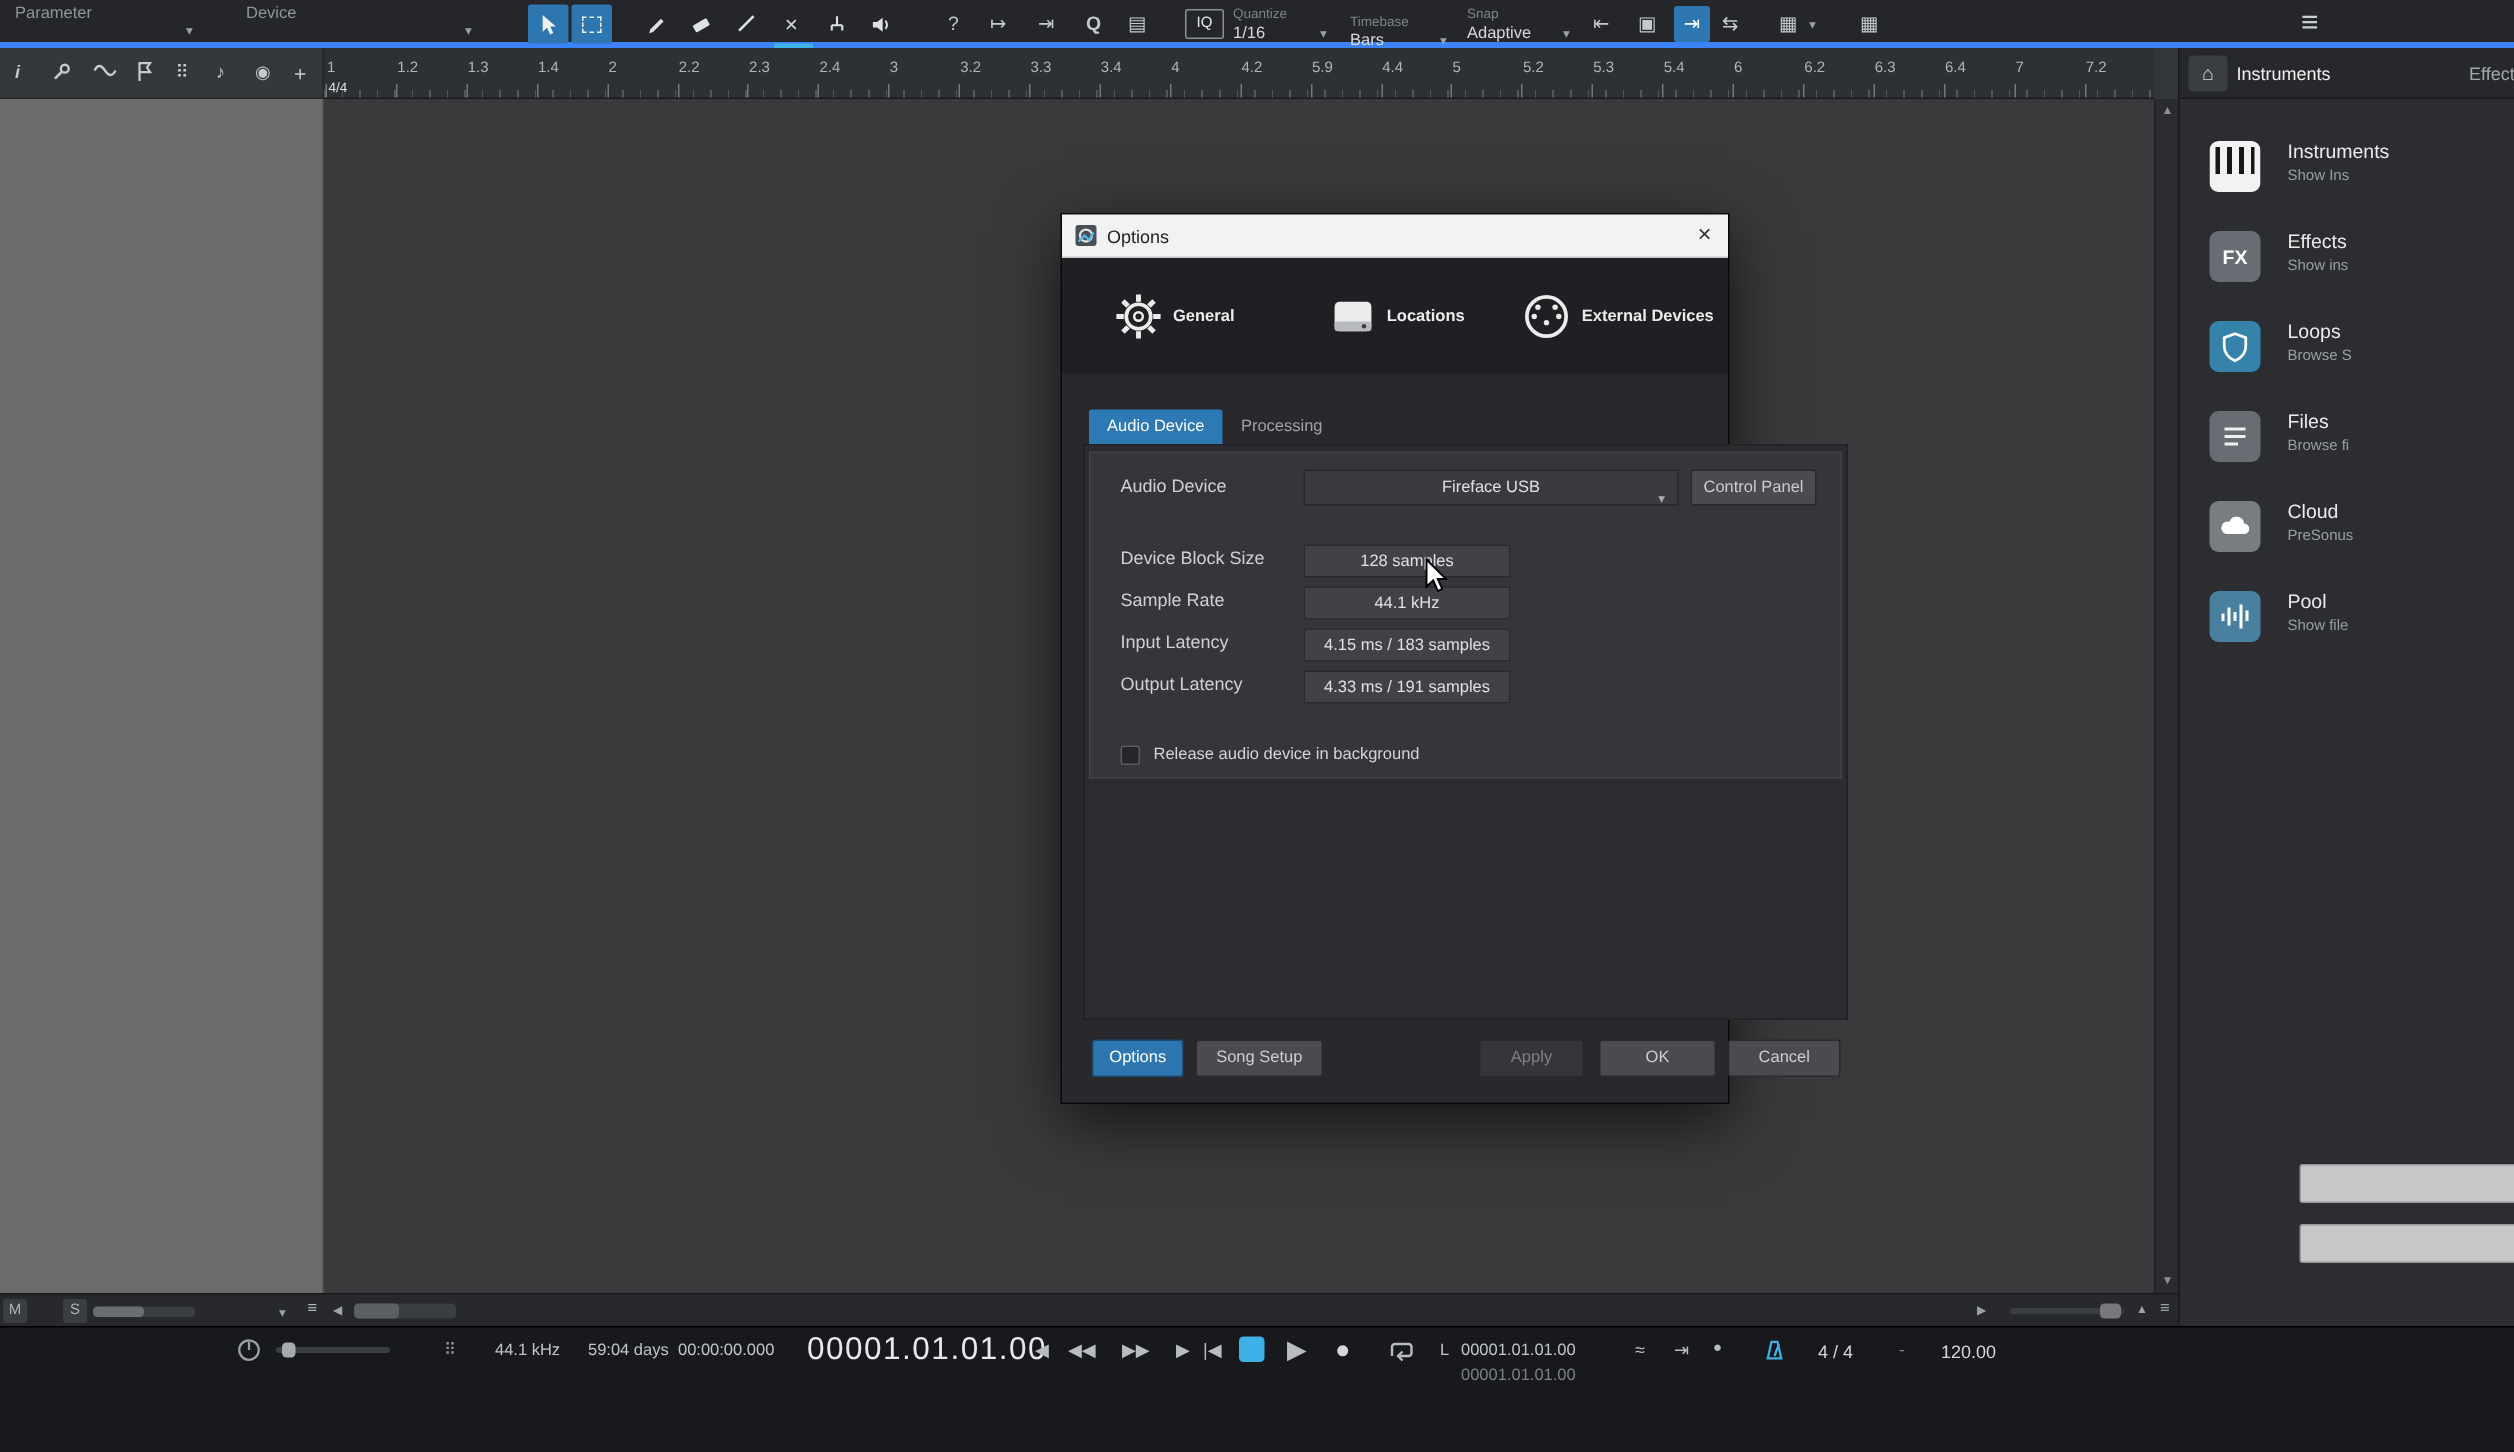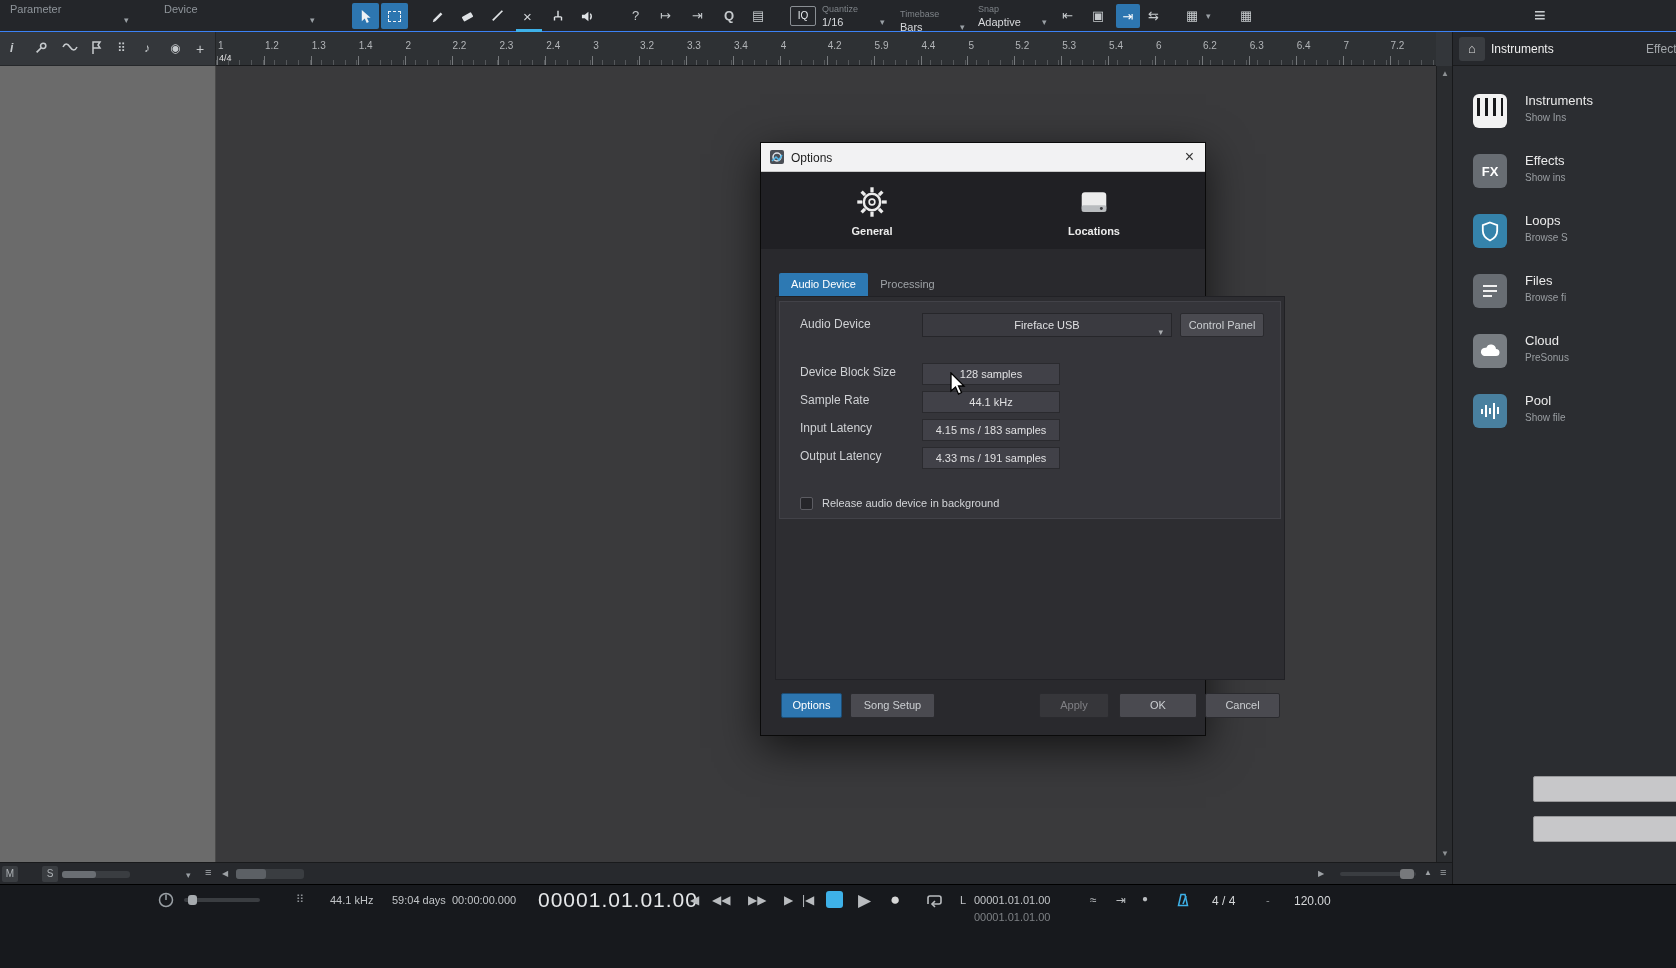--- a/index.html
+++ b/index.html
@@ -2,21 +2,21 @@
 <html><head>
 <meta charset="utf-8">
 <style>
   *{margin:0;padding:0;box-sizing:border-box}
   html,body{width:1676px;height:968px;overflow:hidden;background:#3a3a3c}
   body{font-family:"Liberation Sans","DejaVu Sans",sans-serif;font-size:11px;color:#c9c9c9}
   .abs{position:absolute}
   #root{position:absolute;left:0;top:0;width:1676px;height:968px;overflow:hidden;background:#3a3a3c}
 
   
-  .topbar{left:0;top:0;width:1676px;height:32px;background:#24262a;border-bottom:1px solid #3b82f6}
+  .topbar{left:0;top:0;width:1676px;height:32px;background:#24262a;border-bottom:4px solid #3b82f6}
   .tb-label{color:#8f959b;font-size:11px}
   .caret{color:#9aa0a5;font-size:9px;line-height:9px}
   .toolbtn{width:27px;height:26px;top:3px;border-radius:2px;display:flex;align-items:center;justify-content:center;color:#d3d7da;font-size:13px}
   .toolbtn.sel{background:#2d76b0}
   .tb-ico{color:#c5c9cc;font-size:13px;top:8px}
   .tb-grp-l{color:#7e8388;font-size:9px;top:4px}
   .tb-grp-v{color:#d8dadd;font-size:11px;top:16px}
   .iq-box{width:26px;height:20px;top:6px;border:1px solid #8a8f94;border-radius:2px;color:#e6eaed;font-size:10px;text-align:center;line-height:18px}
   .tb-underline{height:3px;background:#3eb1e8;top:29px}
   .bluebox{background:#2d76b0;border-radius:2px;width:24px;height:24px;top:4px;display:flex;align-items:center;justify-content:center;color:#fff;font-size:13px}
@@ -60,26 +60,26 @@
 
   
   .transport{left:0;top:884px;width:1676px;height:84px;background:#17191d;border-top:1px solid #000}
   .tp-text{position:absolute;top:9px;font-size:11px;color:#c2c5c8;white-space:nowrap}
   .tp-big{position:absolute;left:538px;top:3px;font-size:21px;color:#e6e8ea;letter-spacing:1px;white-space:nowrap}
   .tp-btn{position:absolute;top:8px;color:#b9bcbf;font-size:12px;white-space:nowrap}
   .stop-btn{position:absolute;left:826px;top:6px;width:17px;height:17px;background:#3eb1e8;border-radius:3px}
   .tp-dim{color:#7d8084}
 
   
-  .dialog{left:760px;top:142px;width:446px;height:594px;background:#29292d;border:1px solid #0a0a0a;box-shadow:0 12px 40px rgba(0,0,0,.65)}
+  .dialog{left:707px;top:142px;width:446px;height:594px;background:#29292d;border:1px solid #0a0a0a;box-shadow:0 12px 40px rgba(0,0,0,.65)}
   .dlg-title{position:absolute;left:0;top:0;width:100%;height:29px;background:#f2f2f3;border-bottom:1px solid #c8c8c8}
   .dlg-title-text{position:absolute;left:30px;top:8px;font-size:12px;color:#1d1d1d}
   .dlg-close{position:absolute;right:11px;top:5px;font-size:16px;color:#333}
   .dlg-tabs{position:absolute;left:0;top:29px;width:100%;height:77px;background:#202024;display:flex}
-  .dlg-tab{flex:1;display:flex;flex-direction:column;align-items:center;justify-content:center;gap:5px;color:#ececec;font-size:11px;font-weight:bold}
+  .dlg-tab{flex:1;display:flex;flex-direction:row;align-items:center;justify-content:center;gap:5px;color:#ececec;font-size:11px;font-weight:bold}
   .dlg-tab.sel{background:#4e7ea9}
   .subtab{position:absolute;top:130px;height:23px;line-height:23px;text-align:center;font-size:11px;color:#9fa3a7}
   .subtab.sel{background:#2d79b3;color:#fff;border-radius:2px 2px 0 0}
   .dlg-backdrop{position:absolute;left:14px;top:153px;width:510px;height:384px;background:#2d2d31;border:1px solid #212125}
   .dlg-group{position:absolute;left:18px;top:158px;width:502px;height:218px;background:#35353a;border:1px solid #424248}
   .flabel{position:absolute;left:20px;font-size:12px;color:#cfd1d4;white-space:nowrap}
   .vbox{position:absolute;left:142px;width:138px;height:22px;background:#414148;border:1px solid #2a2a2e;color:#e0e0e2;font-size:11px;text-align:center;line-height:20px;white-space:nowrap}
   .dropdown{position:absolute;left:142px;width:250px;height:24px;background:#3a3a40;border:1px solid #26262a;color:#e0e0e2;font-size:11px;text-align:center;line-height:22px}
   .dd-caret{position:absolute;right:8px;top:7px;font-size:9px;color:#aaadb0}
   .dlg-btn{position:absolute;top:550px;height:25px;background:#4a4a50;border:1px solid #2a2a2e;border-radius:2px;color:#cbced1;font-size:11px;text-align:center;line-height:23px}
@@ -451,20 +451,31 @@
         <span>General</span>
       </div>
       <div class="dlg-tab">
         <svg width="36" height="36" viewBox="0 0 44 44">
           <rect x="7" y="10" width="30" height="24" rx="4" fill="#ececec"></rect>
           <rect x="7" y="26" width="30" height="8" rx="2" fill="#b9bcbf"></rect>
           <circle cx="31" cy="30" r="1.8" fill="#3a3a3e"></circle>
         </svg>
         <span>Locations</span>
       </div>
+      <div class="dlg-tab">
+        <svg width="36" height="36" viewBox="0 0 44 44">
+          <circle cx="22" cy="22" r="16" fill="none" stroke="#ececec" stroke-width="3"></circle>
+          <circle cx="12" cy="22" r="2.2" fill="#ececec"></circle>
+            <circle cx="32" cy="22" r="2.2" fill="#ececec"></circle>
+          <circle cx="15" cy="14.5" r="2.2" fill="#ececec"></circle>
+            <circle cx="29" cy="14.5" r="2.2" fill="#ececec"></circle>
+          <circle cx="22" cy="27" r="2.2" fill="#ececec"></circle>
+        </svg>
+        <span>External Devices</span>
+      </div>
     </div>
 
     <div class="subtab sel" style="left:18px;width:89px">Audio Device</div>
     <div class="subtab" style="left:107px;width:79px">Processing</div>
 
     <div class="dlg-backdrop"></div>
 
     <div class="dlg-group">
       <span class="flabel" style="top:15px">Audio Device</span>
       <div class="dropdown" style="top:11px">

